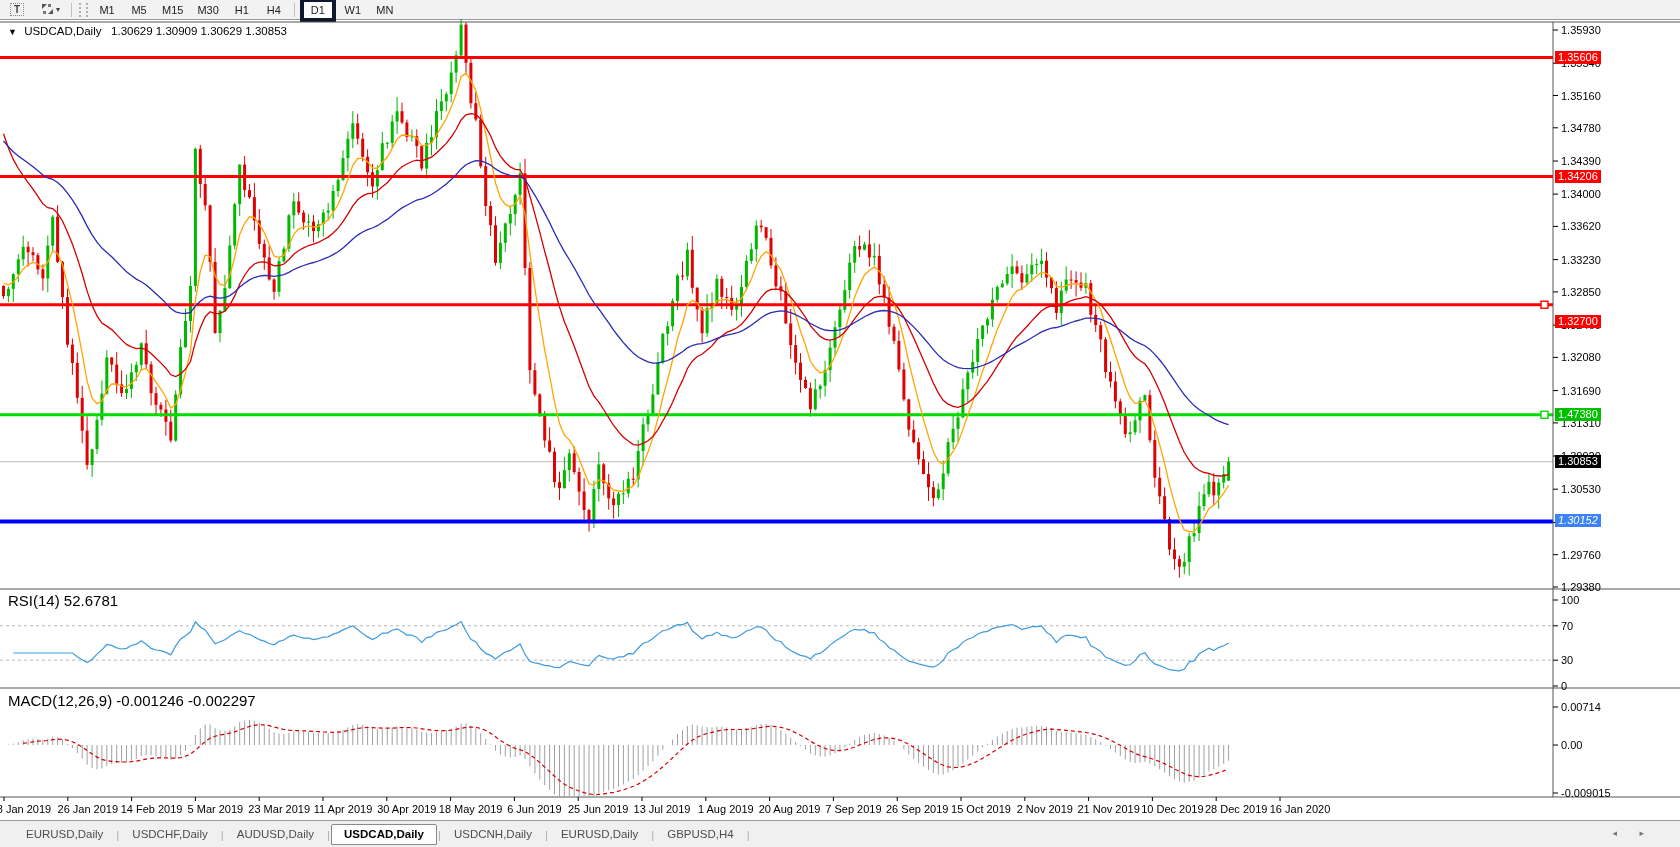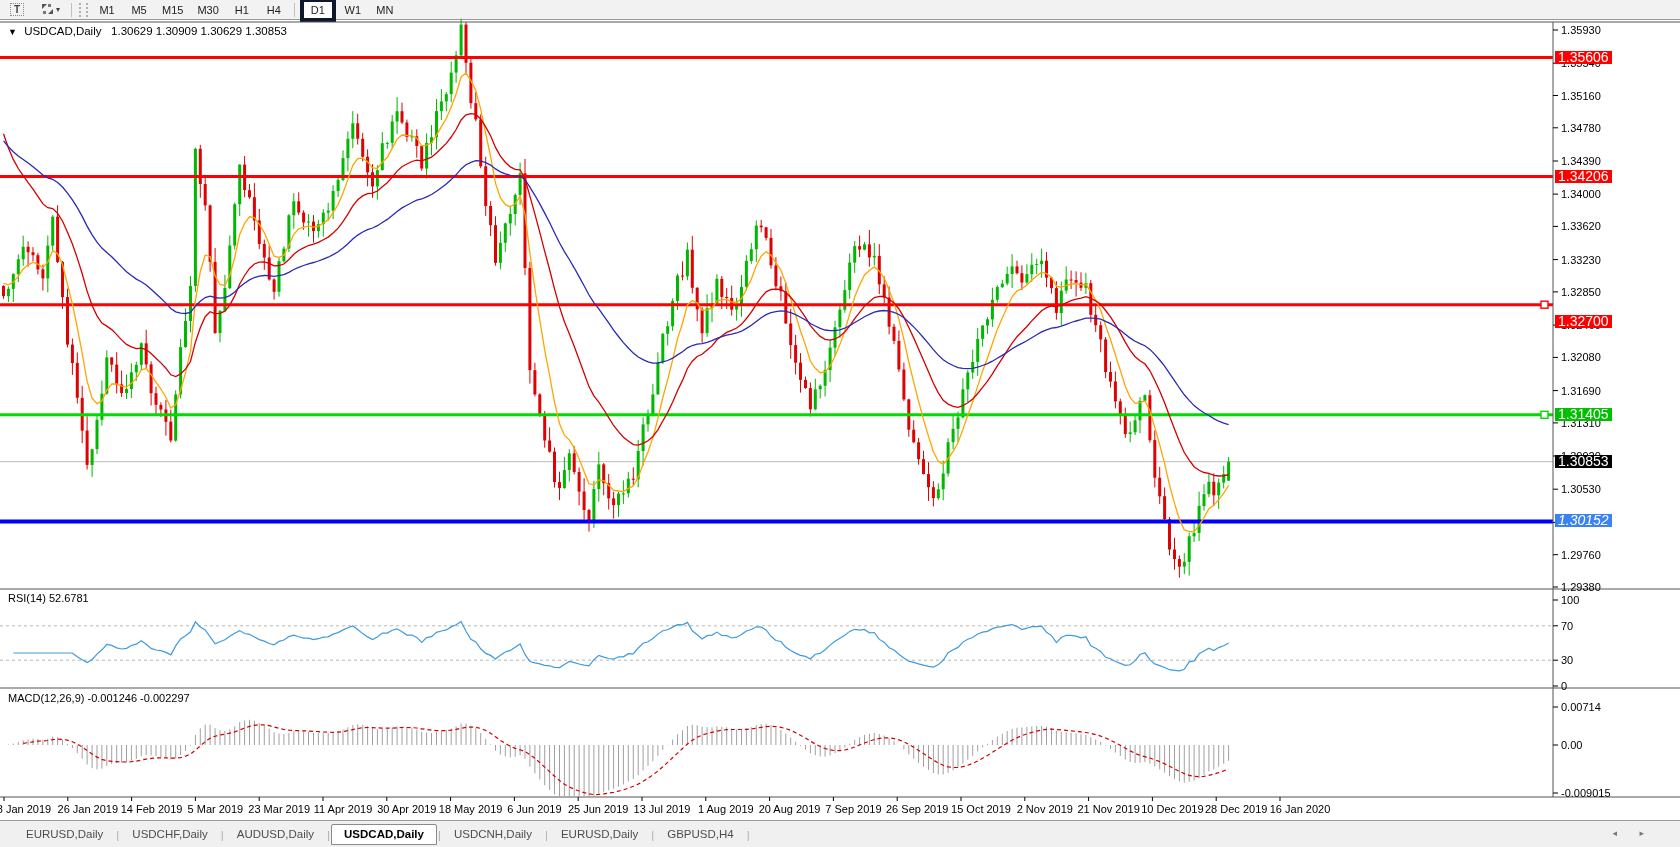--- a/index.html
+++ b/index.html
@@ -14,24 +14,24 @@
   .tsep{width:1px;height:14px;background:#c0c0c0;margin:0 4px;}
   .thandle{width:5px;height:14px;margin:0 3px;border-left:2px dotted #b0b0b0;border-right:2px dotted #b0b0b0;}
   #text-tool{position:relative;width:20px;}
   #text-tool .tglyph{border:1px dotted #8a8a8a;padding:0 3px;font-size:10px;font-weight:bold;color:#444;line-height:11px;}
   .caret{font-size:8px;color:#444;margin-left:2px;}
   
   #chart-wrap{position:absolute;left:0;top:0;width:1680px;height:820px;}
   #chart-svg{position:absolute;left:0;top:0;}
   .hdr{position:absolute;left:8px;top:25px;font-size:11.5px;color:#000;z-index:5;}
   .hdr .tri{font-size:9px;margin-right:4px;color:#000;}
-  .pane-label{position:absolute;left:8px;font-size:11px;color:#000;z-index:5;}
+  .pane-label{position:absolute;left:8px;font-size:15px;color:#000;z-index:5;}
   #rsi-label{top:592px;}
   #macd-label{top:692px;text-align:right;}
-  #badges .badge{position:absolute;left:1555px;height:13px;line-height:13px;font-size:14px;color:#fff;
+  #badges .badge{position:absolute;left:1555px;height:13px;line-height:13px;font-size:11px;color:#fff;
                  padding:0 3px;z-index:6;white-space:nowrap;}
   
   #tabbar{position:absolute;left:0;top:820px;width:1680px;height:27px;background:#f0f0f0;
           border-top:1px solid #9a9a9a;font-size:11.5px;color:#4d4d4d;}
   #tabs{position:absolute;left:14px;top:3px;display:flex;align-items:center;height:21px;}
   .tab{padding:3px 12px 4px 12px;cursor:default;}
   .tab.active{background:#ffffff;border:1px solid #8a8a8a;border-radius:2px 2px 0 0;color:#000;font-weight:bold;}
   .tab-sep{color:#b0b0b0;margin:0 1px;}
   #tab-nav{position:absolute;right:26px;top:7px;color:#777;font-size:9px;letter-spacing:10px;}
 </style>
@@ -941,21 +941,21 @@
       <span>USDCAD,Daily</span>
       <span>&nbsp;</span>
       <span>1.30629 1.30909 1.30629 1.30853</span>
     </div>
     <div class="pane-label" id="rsi-label">RSI(14) 52.6781</div>
     <div class="pane-label" id="macd-label">MACD(12,26,9) -0.001246 -0.002297</div>
     <div id="badges">
         <div class="badge" style="background: rgb(255, 0, 0); top: 51px;">1.35606</div>
         <div class="badge" style="background: rgb(255, 0, 0); top: 170px;">1.34206</div>
         <div class="badge" style="background: rgb(255, 0, 0); top: 298px; margin-top: 17px;">1.32700</div>
-        <div class="badge" style="background: rgb(0, 192, 0); top: 408px;">1.31405</div>
+        <div class="badge" style="background: rgb(0, 192, 0); top: 408px;">1.47380</div>
         <div class="badge" style="background: #3b82f6; top: 514px; font-style: italic;">1.30152</div>
         <div class="badge" style="background: rgb(0, 0, 0); top: 455px;">1.30853</div>
       </div>
   </div>
 
   <div id="tabbar">
     <div id="tabs">
         <span class="tab">EURUSD,Daily</span>
         <span class="tab-sep">|</span>
         <span class="tab">USDCHF,Daily</span>

